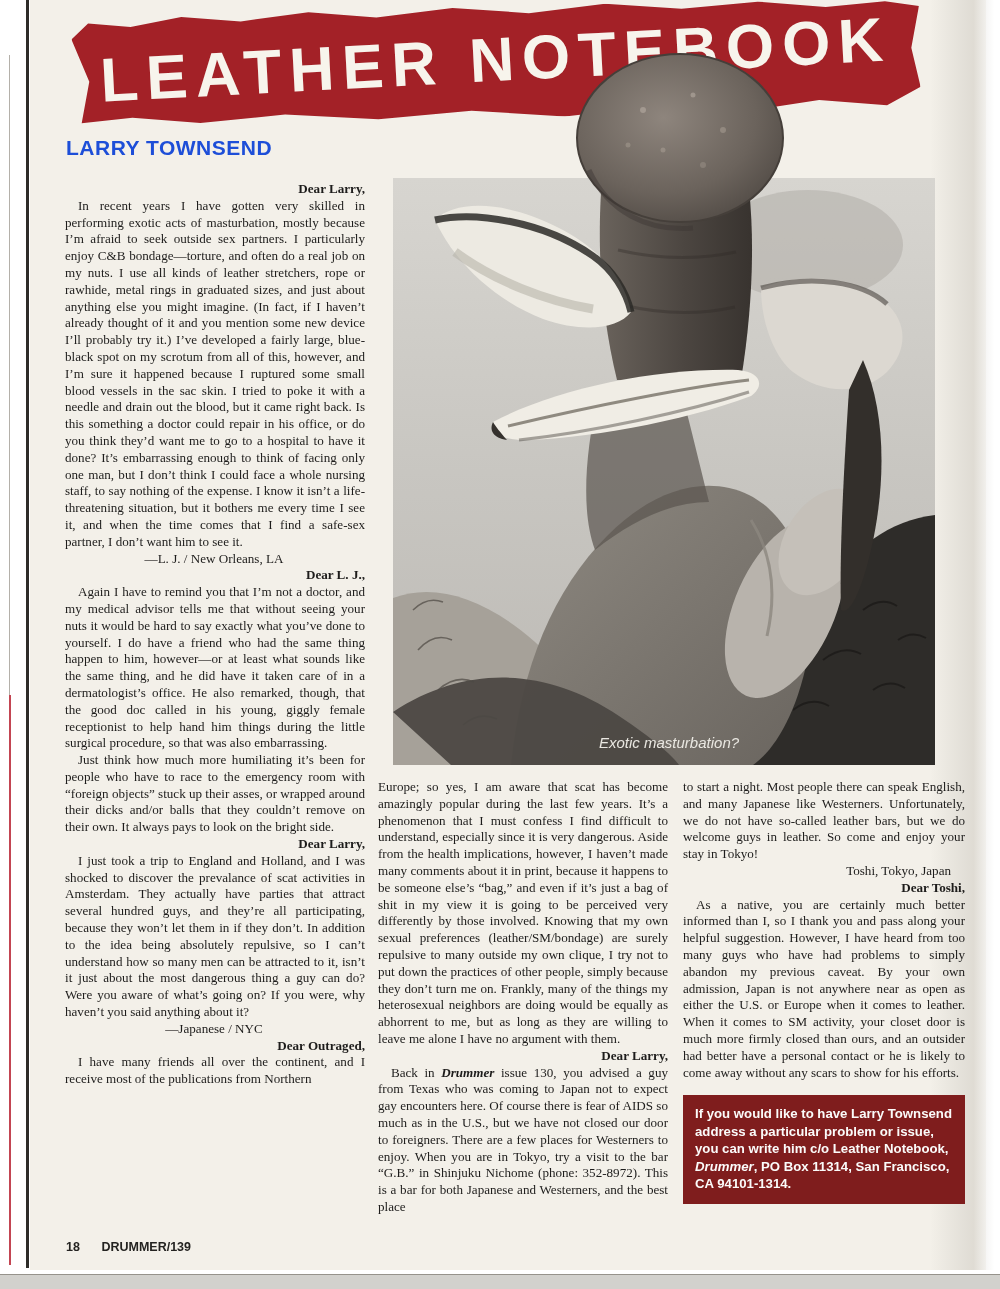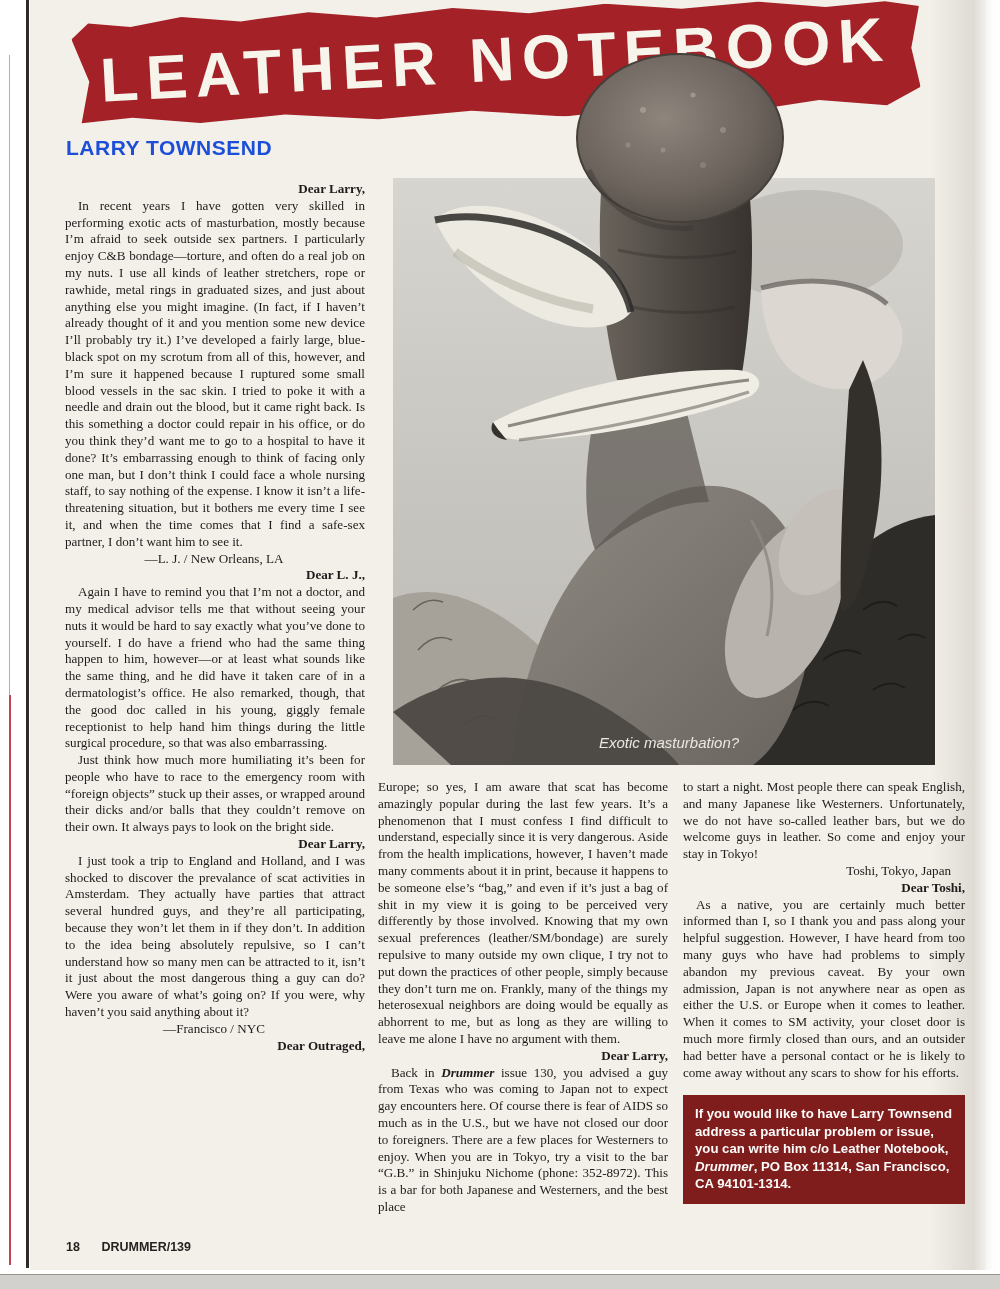--- a/index.html
+++ b/index.html
@@ -157,23 +157,24 @@
   <p class="letter-heading">Dear Larry,</p>
   <p class="para indent">In recent years I have gotten very skilled in performing exotic acts of masturbation, mostly because I’m afraid to seek outside sex partners. I particularly enjoy C&amp;B bondage—torture, and often do a real job on my nuts. I use all kinds of leather stretchers, rope or rawhide, metal rings in graduated sizes, and just about anything else you might imagine. (In fact, if I haven’t already thought of it and you mention some new device I’ll probably try it.) I’ve developed a fairly large, blue-black spot on my scrotum from all of this, however, and I’m sure it happened because I ruptured some small blood vessels in the sac skin. I tried to poke it with a needle and drain out the blood, but it came right back. Is this something a doctor could repair in his office, or do you think they’d want me to go to a hospital to have it done? It’s embarrassing enough to think of facing only one man, but I don’t think I could face a whole nursing staff, to say nothing of the expense. I know it isn’t a life-threatening situation, but it bothers me every time I see it, and when the time comes that I find a safe-sex partner, I don’t want him to see it.</p>
   <p class="sig">—L. J. / New Orleans, LA</p>
 
   <p class="letter-heading mt">Dear L. J.,</p>
   <p class="para indent">Again I have to remind you that I’m not a doctor, and my medical advisor tells me that without seeing your nuts it would be hard to say exactly what you’ve done to yourself. I do have a friend who had the same thing happen to him, however—or at least what sounds like the same thing, and he did have it taken care of in a dermatologist’s office. He also remarked, though, that the good doc called in his young, giggly female receptionist to help hand him things during the little surgical procedure, so that was also embarrassing.</p>
   <p class="para indent">Just think how much more humiliating it’s been for people who have to race to the emergency room with “foreign objects” stuck up their asses, or wrapped around their dicks and/or balls that they couldn’t remove on their own. It always pays to look on the bright side.</p>
 
   <p class="letter-heading mt">Dear Larry,</p>
   <p class="para indent">I just took a trip to England and Holland, and I was shocked to discover the prevalance of scat activities in Amsterdam. They actually have parties that attract several hundred guys, and they’re all participating, because they won’t let them in if they don’t. In addition to the idea being absolutely repulsive, so I can’t understand how so many men can be attracted to it, isn’t it just about the most dangerous thing a guy can do? Were you aware of what’s going on? If you were, why haven’t you said anything about it?</p>
-  <p class="sig">—Francisco / NYC</p>
+  <p class="sig">—Japanese / NYC</p>
 
   <p class="letter-heading mt">Dear Outraged,</p>
+  <p class="para indent">I have many friends all over the continent, and I receive most of the publications from Northern</p>
 </div>
 
 <div class="col col-mid">
   <p class="para">Europe; so yes, I am aware that scat has become amazingly popular during the last few years. It’s a phenomenon that I must confess I find difficult to understand, especially since it is very dangerous. Aside from the health implications, however, I haven’t made many comments about it in print, because it happens to be someone else’s “bag,” and even if it’s just a bag of shit in my view it is going to be perceived very differently by those involved. Knowing that my own sexual preferences (leather/SM/bondage) are surely repulsive to many outside my own clique, I try not to put down the practices of other people, simply because they don’t turn me on. Frankly, many of the things my heterosexual neighbors are doing would be equally as abhorrent to me, but as long as they are willing to leave me alone I have no argument with them.</p>
   <p class="letter-heading mt">Dear Larry,</p>
   <p class="para indent"><span>Back in </span><span class="it">Drummer</span><span> issue 130, you advised a guy from Texas who was coming to Japan not to expect gay encounters here. Of course there is fear of AIDS so much as in the U.S., but we have not closed our door to foreigners. There are a few places for Westerners to enjoy. When you are in Tokyo, try a visit to the bar “G.B.” in Shinjuku Nichome (phone: 352-8972). This is a bar for both Japanese and Westerners, and the best place</span></p>
 </div>
 
 <div class="col col-right">
   <p class="para">to start a night. Most people there can speak English, and many Japanese like Westerners. Unfortunately, we do not have so-called leather bars, but we do welcome guys in leather. So come and enjoy your stay in Tokyo!</p>

